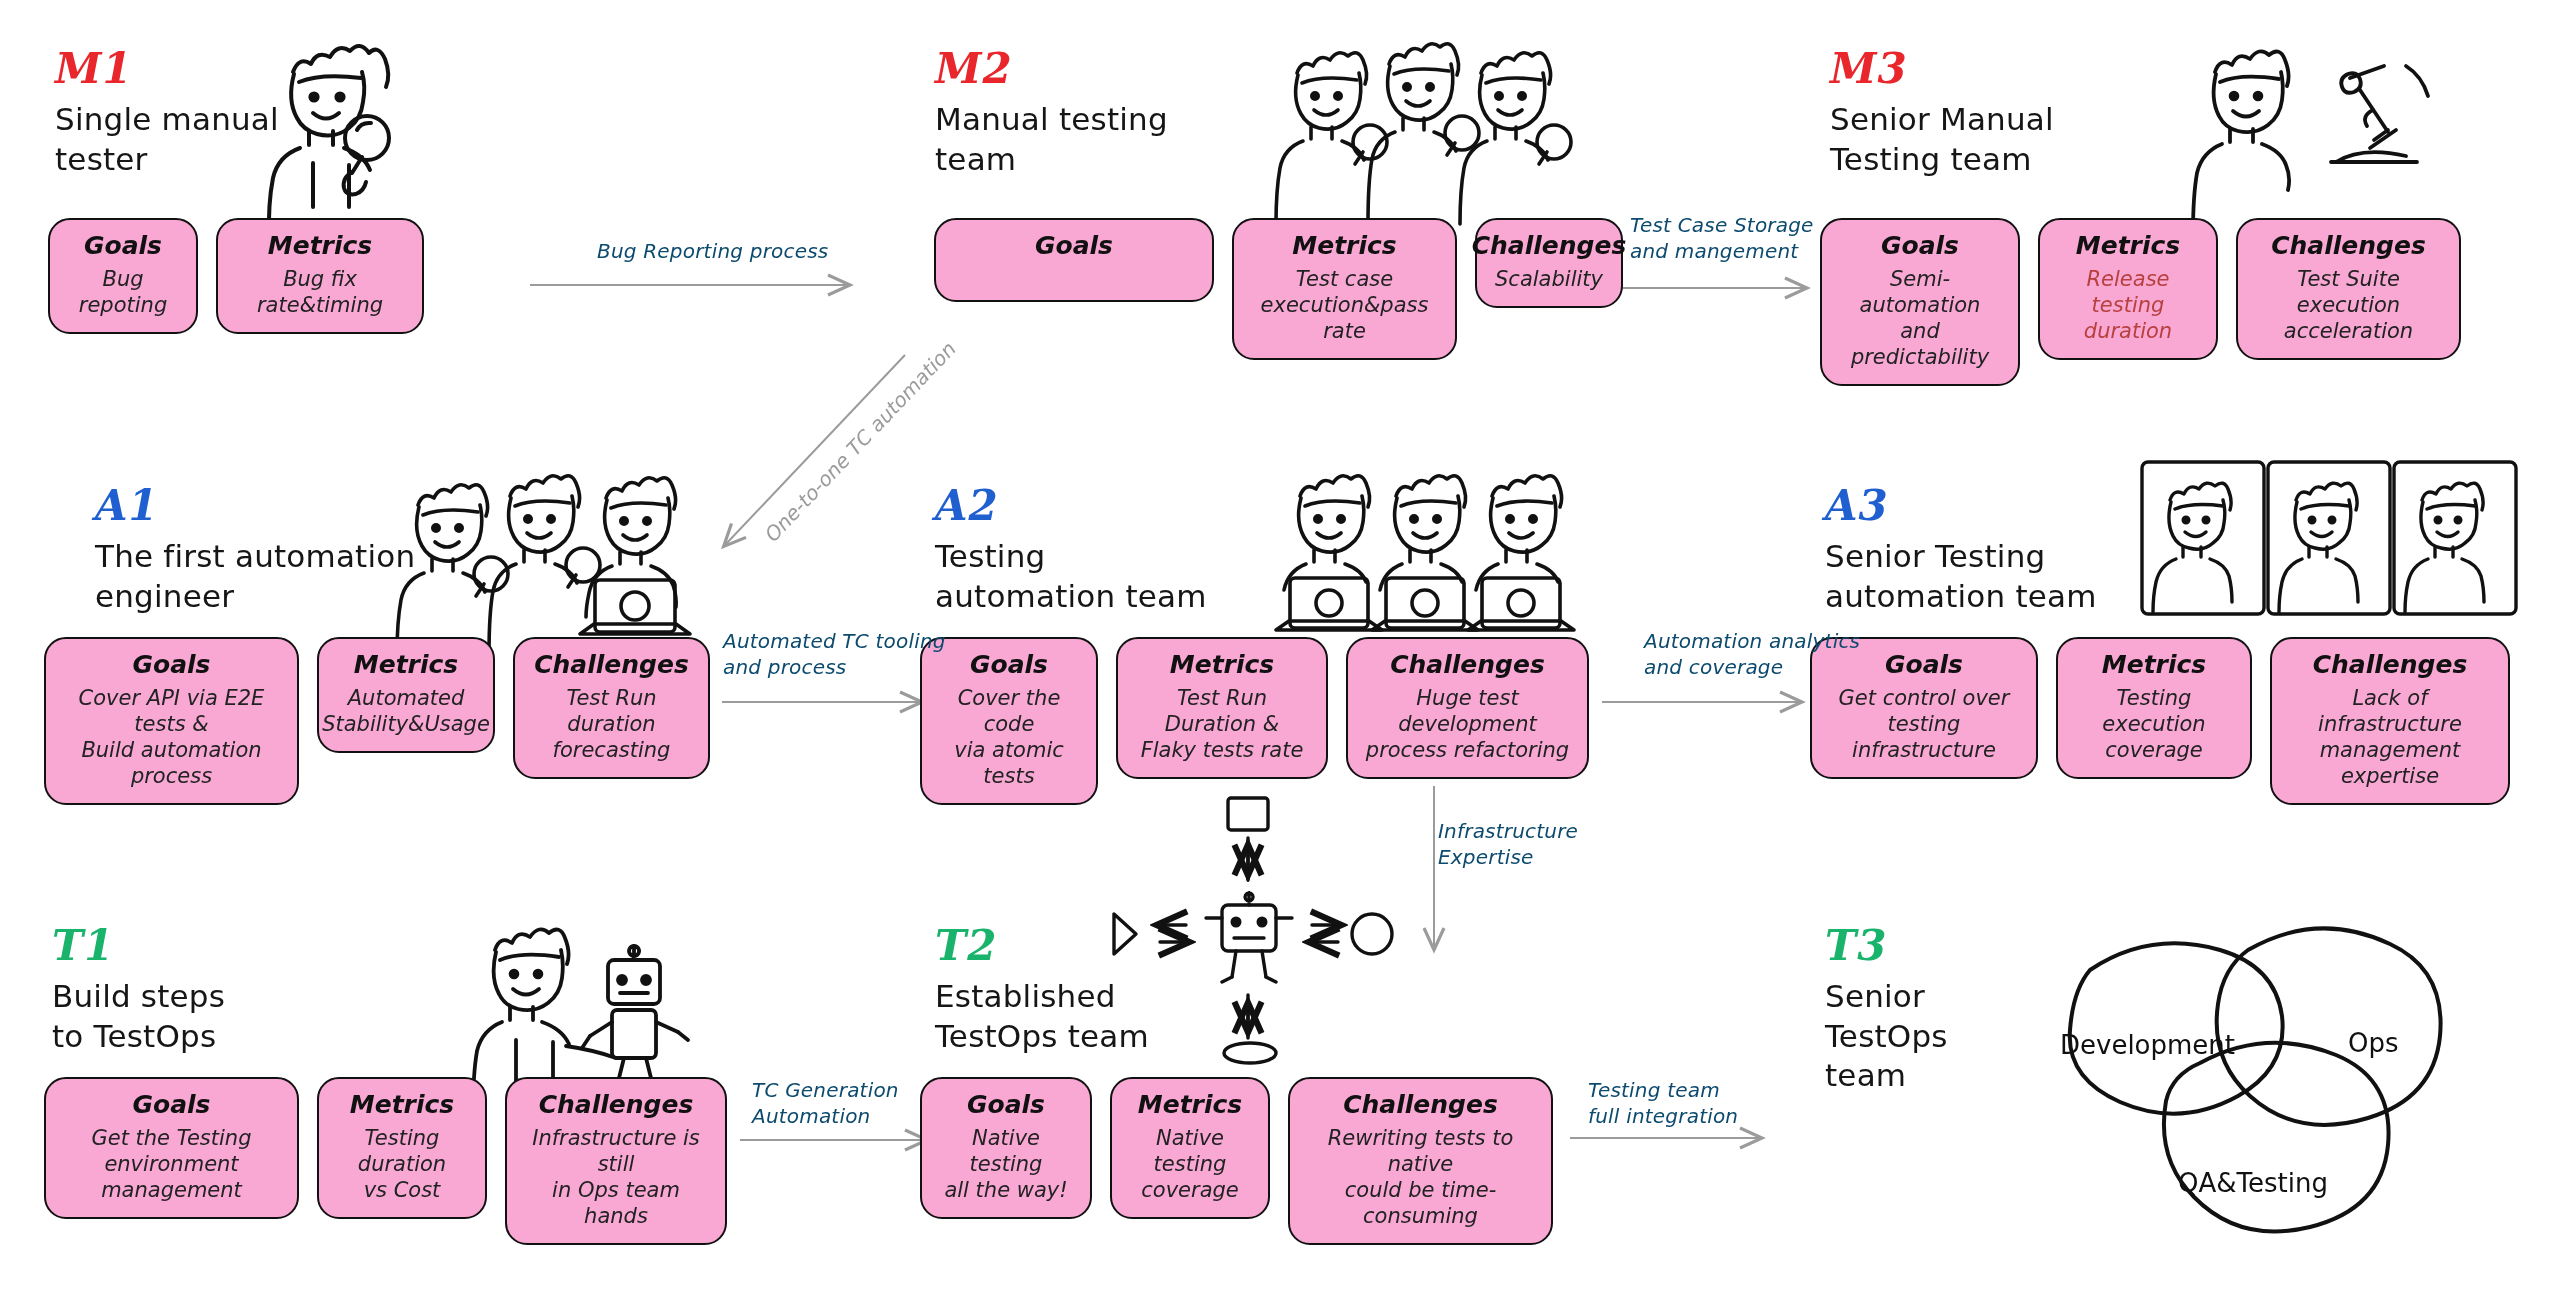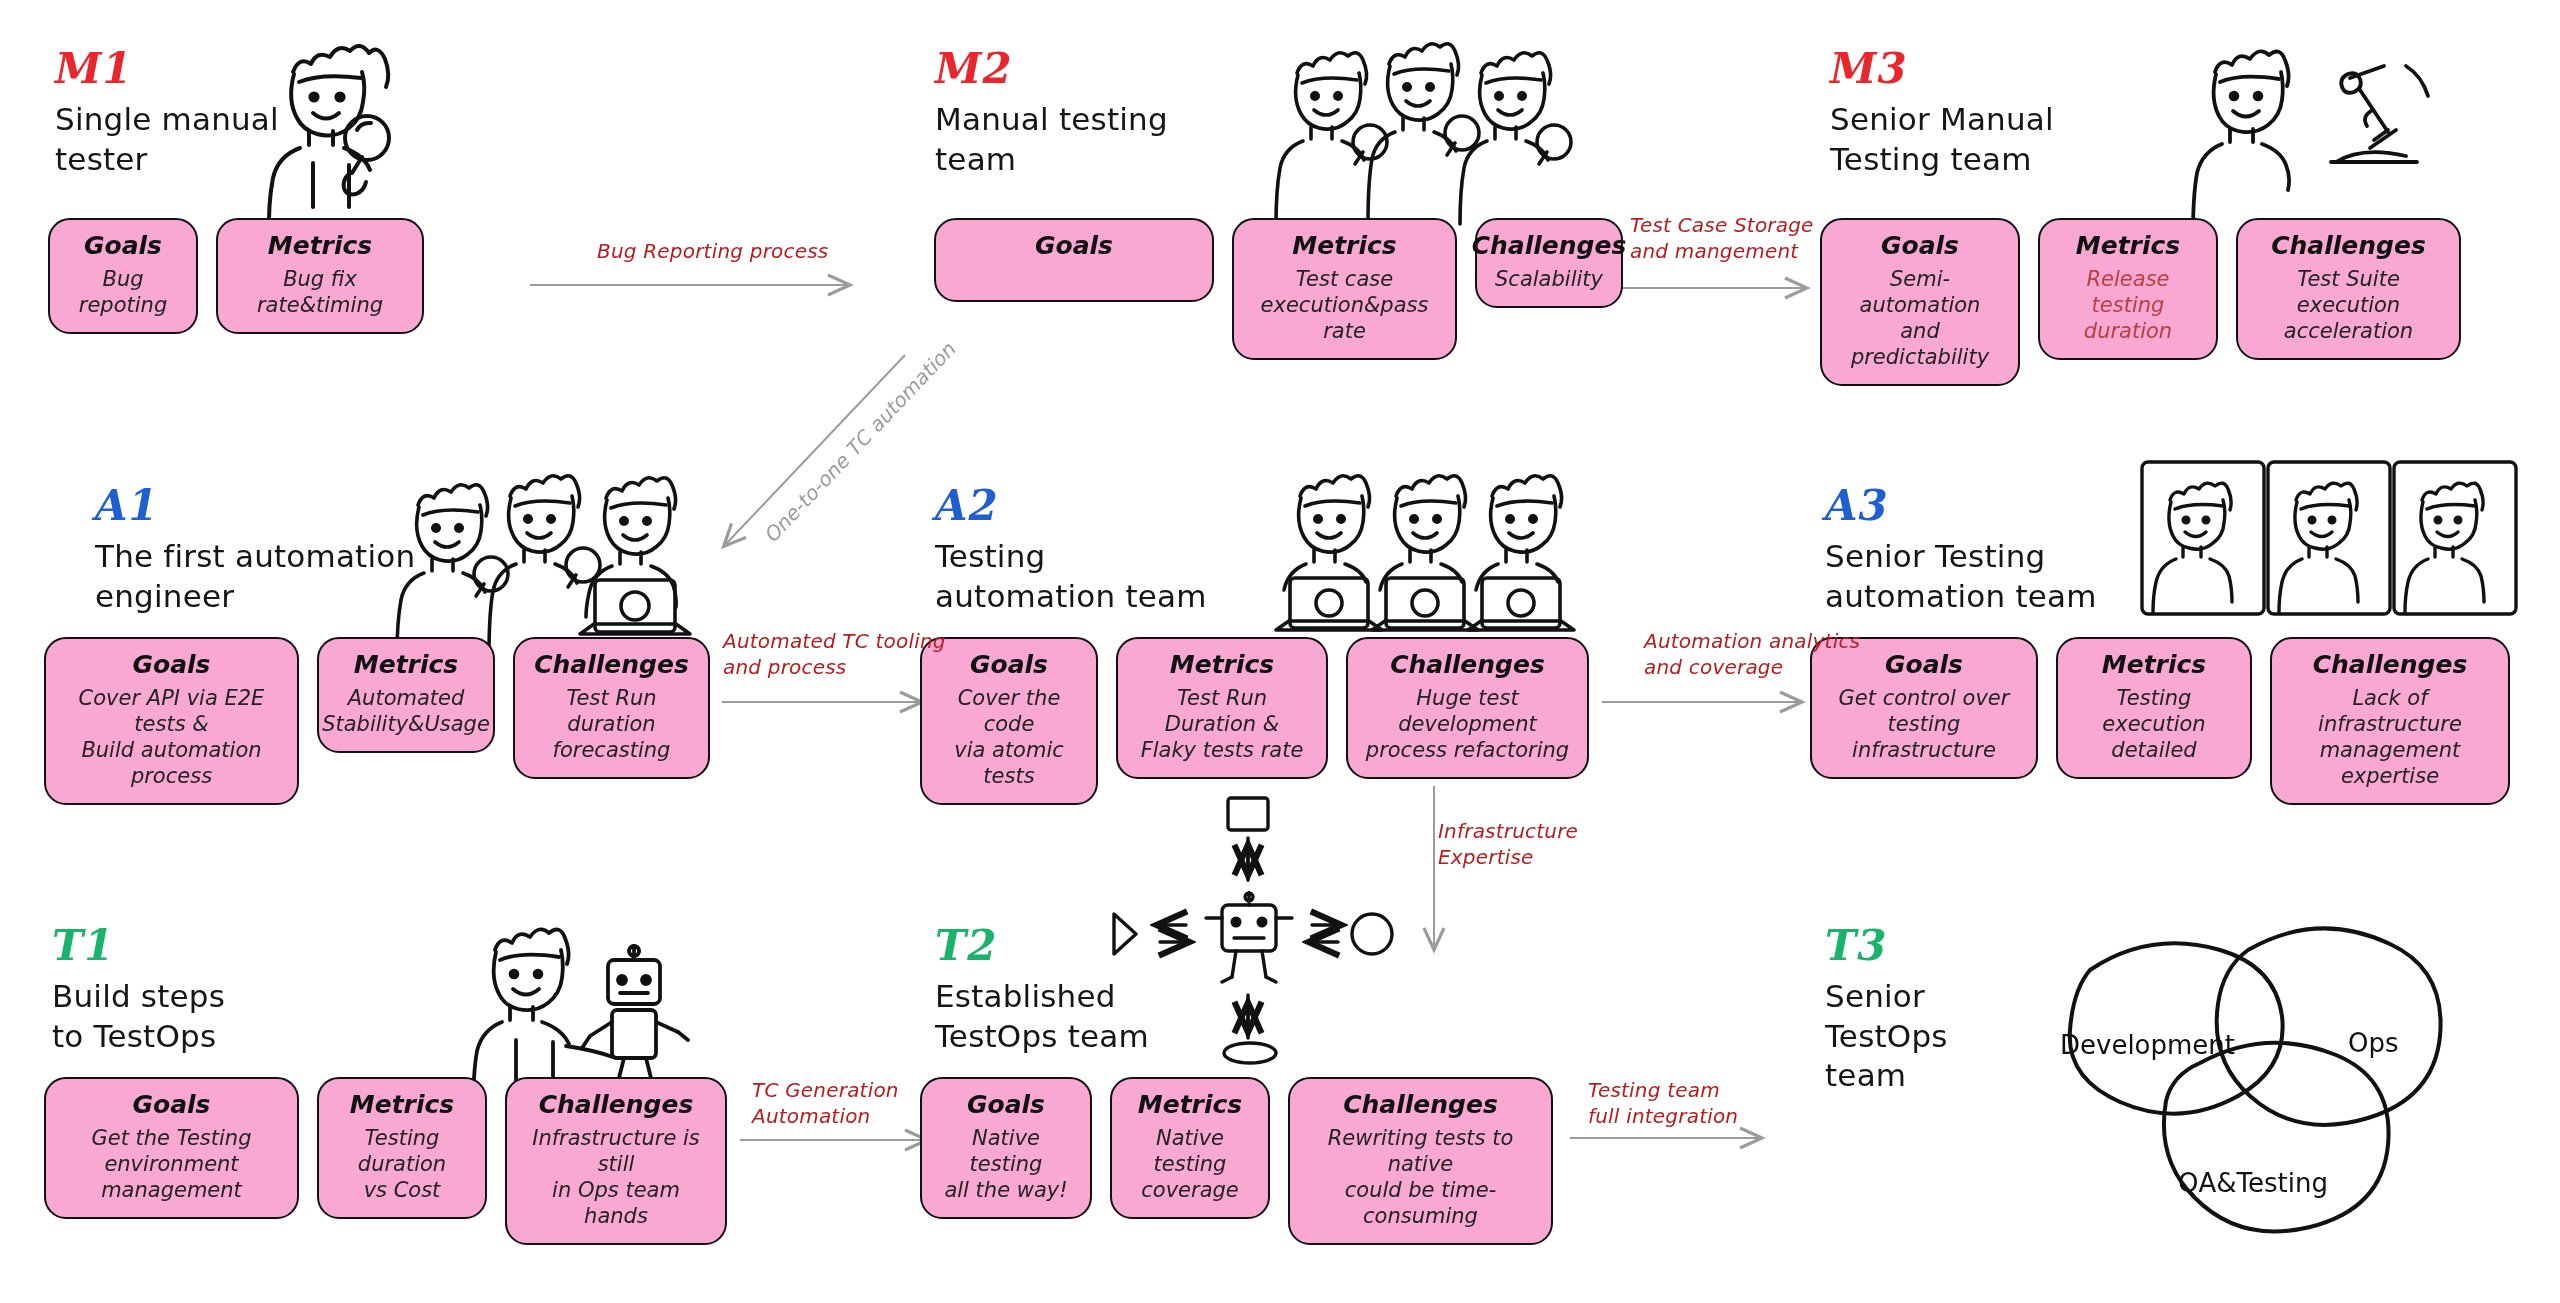--- a/index.html
+++ b/index.html
@@ -43,21 +43,21 @@
     font-family:"DejaVu Sans", sans-serif;
     font-style:italic;font-size:21px;line-height:1.24;color:#222;
     text-align:center;white-space:pre-line;
   }
   .card-body.accent{color:#b8403f;}
 
   
   .conn-label{
     position:absolute;
     font-family:"DejaVu Sans", sans-serif;
-    font-style:italic;font-size:20px;line-height:1.3;color:#b91c1c;
+    font-style:italic;font-size:20px;line-height:1.3;color:#0c4a6e;
     white-space:pre-line;letter-spacing:.2px;
   }
   .diag-label{
     position:absolute;
     font-family:"DejaVu Sans", sans-serif;
     font-style:italic;font-size:20px;color:#9b9b9b;
     transform-origin:0 0;white-space:nowrap;
   }
   svg.ink{position:absolute;left:0;top:0;width:2560px;height:1303px;
           pointer-events:none;overflow:visible;}
@@ -475,21 +475,21 @@
 
   <div class="cards" style="left:1810px;top:637px;">
     <div class="card" style="width:228px">
       <div class="card-title">Goals</div>
       <div class="card-body">Get control over
 testing infrastructure</div>
     </div>
     <div class="card" style="width:196px">
       <div class="card-title">Metrics</div>
       <div class="card-body">Testing execution
-detailed</div>
+coverage</div>
     </div>
     <div class="card" style="width:240px">
       <div class="card-title">Challenges</div>
       <div class="card-body">Lack of infrastructure
 management expertise</div>
     </div>
   </div>
 
   <div class="cards" style="left:44px;top:1077px;">
     <div class="card" style="width:255px">

